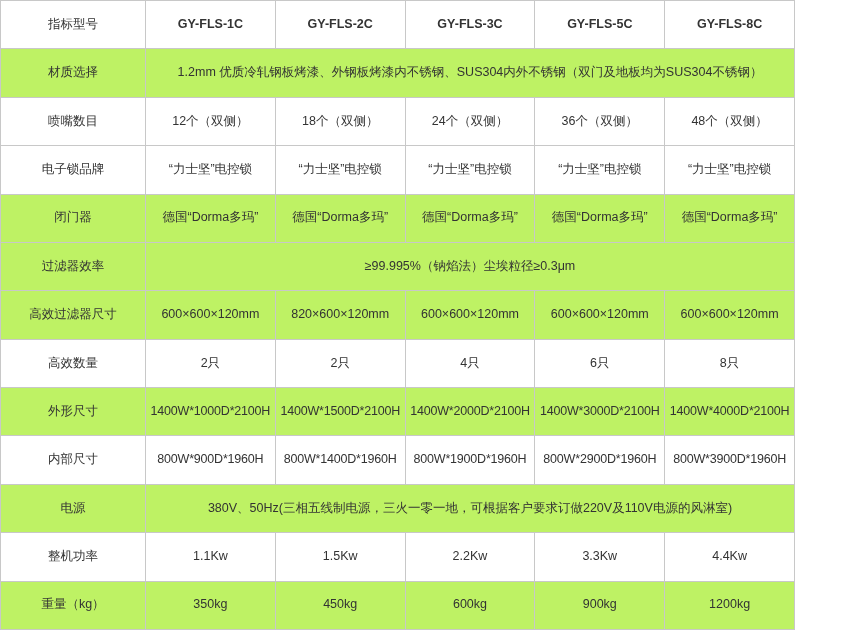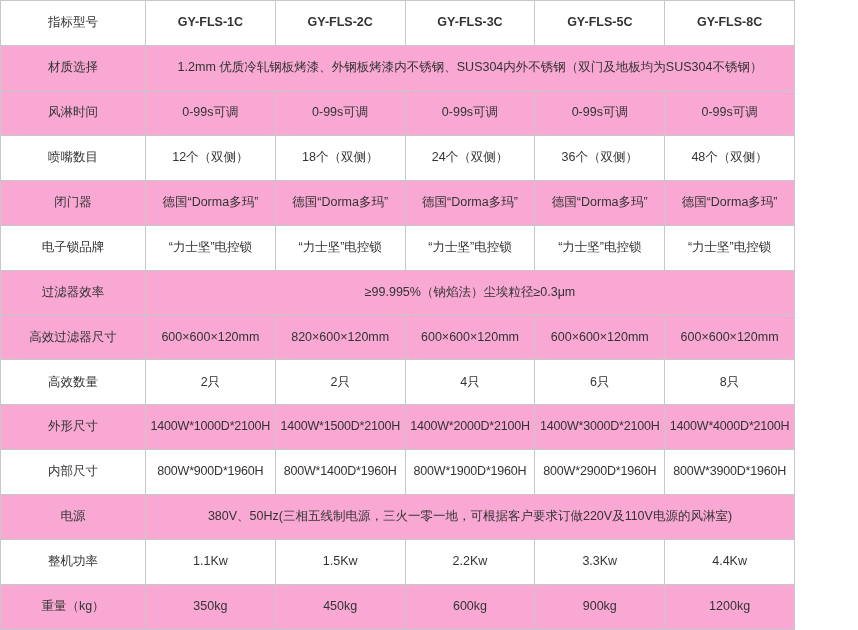--- a/index.html
+++ b/index.html
@@ -34,21 +34,21 @@
   td.label {
     width: 140px;
     color: #333333;
   }
   td.model {
     font-size: 14px;
     color: #333333;
     font-weight: bold;
   }
   td.shaded {
-    background: #f9a8d4;
+    background: #bef264;
     margin-left: 20px;
   }
   td.tight {
     font-size: 11.5px;
     letter-spacing: -0.2px;
   }
 </style>
 </head>
 <body>
 
@@ -60,50 +60,42 @@
         <td class="model">GY-FLS-2C</td>
         <td class="model">GY-FLS-3C</td>
         <td class="model">GY-FLS-5C</td>
         <td class="model">GY-FLS-8C</td>
       </tr>
       <tr>
         <td class="label shaded">材质选择</td>
         <td colspan="5" class="shaded">1.2mm 优质冷轧钢板烤漆、外钢板烤漆内不锈钢、SUS304内外不锈钢（双门及地板均为SUS304不锈钢）</td>
       </tr>
       <tr>
-        <td class="label shaded">风淋时间</td>
-        <td class="shaded">0-99s可调</td>
-        <td class="shaded">0-99s可调</td>
-        <td class="shaded">0-99s可调</td>
-        <td class="shaded">0-99s可调</td>
-        <td class="shaded">0-99s可调</td>
-      </tr>
-      <tr>
         <td class="label">喷嘴数目</td>
         <td class="">12个（双侧）</td>
         <td class="">18个（双侧）</td>
         <td class="">24个（双侧）</td>
         <td class="">36个（双侧）</td>
         <td class="">48个（双侧）</td>
       </tr>
       <tr>
+        <td class="label">电子锁品牌</td>
+        <td class="">“力士坚”电控锁</td>
+        <td class="">“力士坚”电控锁</td>
+        <td class="">“力士坚”电控锁</td>
+        <td class="">“力士坚”电控锁</td>
+        <td class="">“力士坚”电控锁</td>
+      </tr>
+      <tr>
         <td class="label shaded">闭门器</td>
         <td class="shaded">德国“Dorma多玛”</td>
         <td class="shaded">德国“Dorma多玛”</td>
         <td class="shaded">德国“Dorma多玛”</td>
         <td class="shaded">德国“Dorma多玛”</td>
         <td class="shaded">德国“Dorma多玛”</td>
-      </tr>
-      <tr>
-        <td class="label">电子锁品牌</td>
-        <td class="">“力士坚”电控锁</td>
-        <td class="">“力士坚”电控锁</td>
-        <td class="">“力士坚”电控锁</td>
-        <td class="">“力士坚”电控锁</td>
-        <td class="">“力士坚”电控锁</td>
       </tr>
       <tr>
         <td class="label shaded">过滤器效率</td>
         <td colspan="5" class="shaded">≥99.995%（钠焰法）尘埃粒径≥0.3μm</td>
       </tr>
       <tr>
         <td class="label shaded">高效过滤器尺寸</td>
         <td class="shaded">600×600×120mm</td>
         <td class="shaded">820×600×120mm</td>
         <td class="shaded">600×600×120mm</td>

